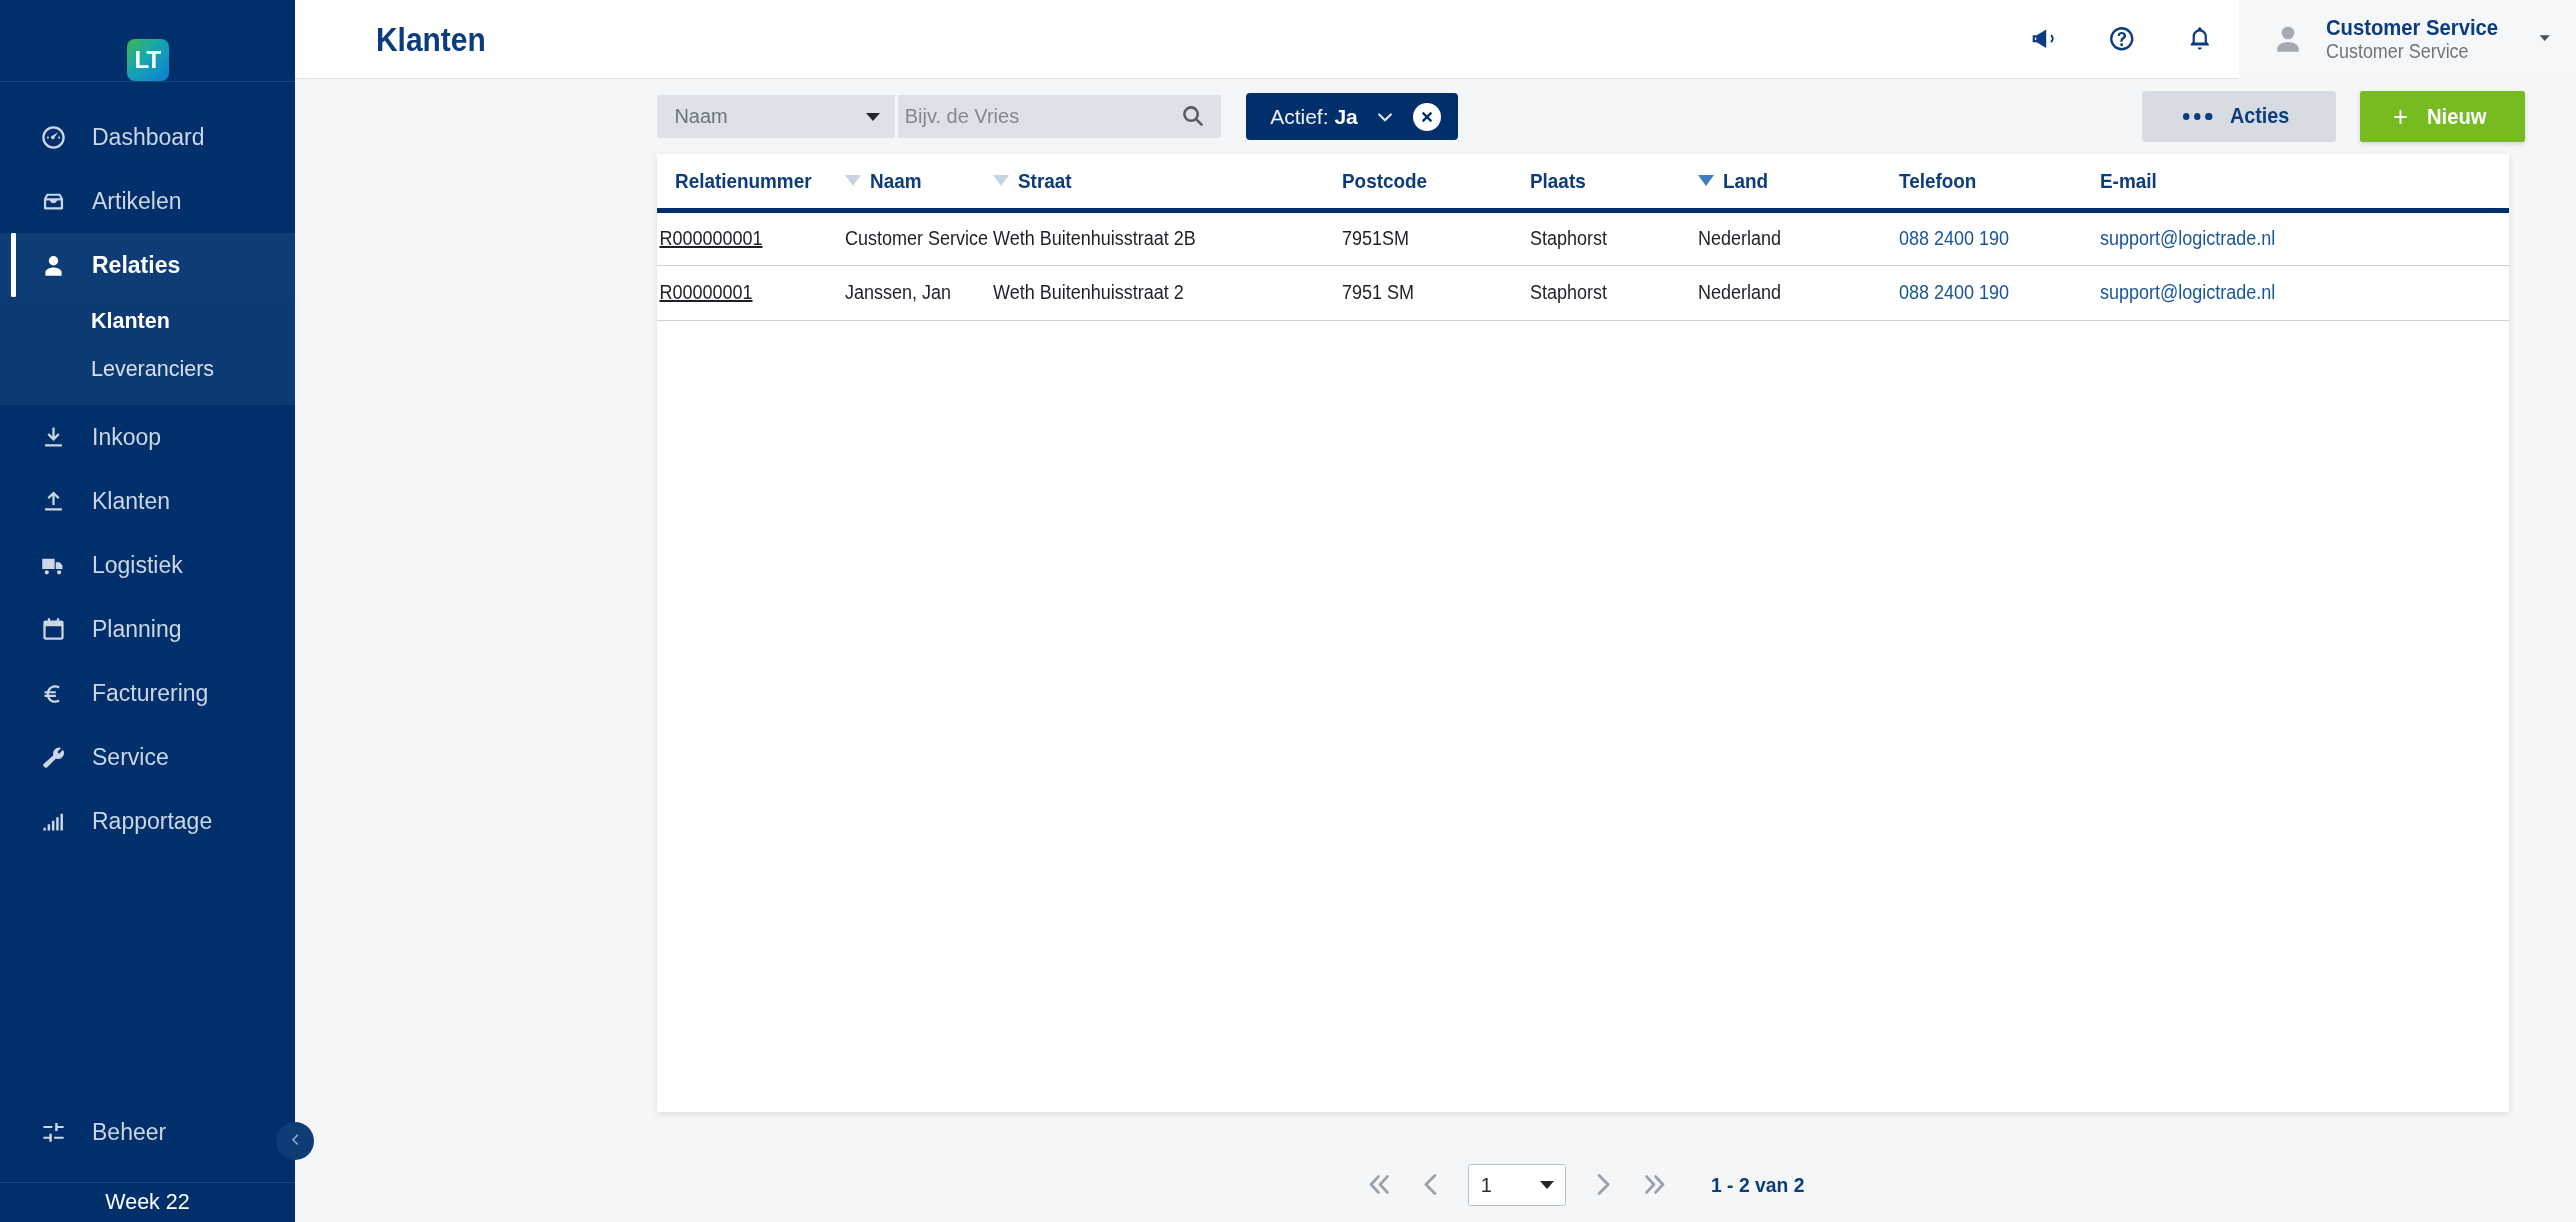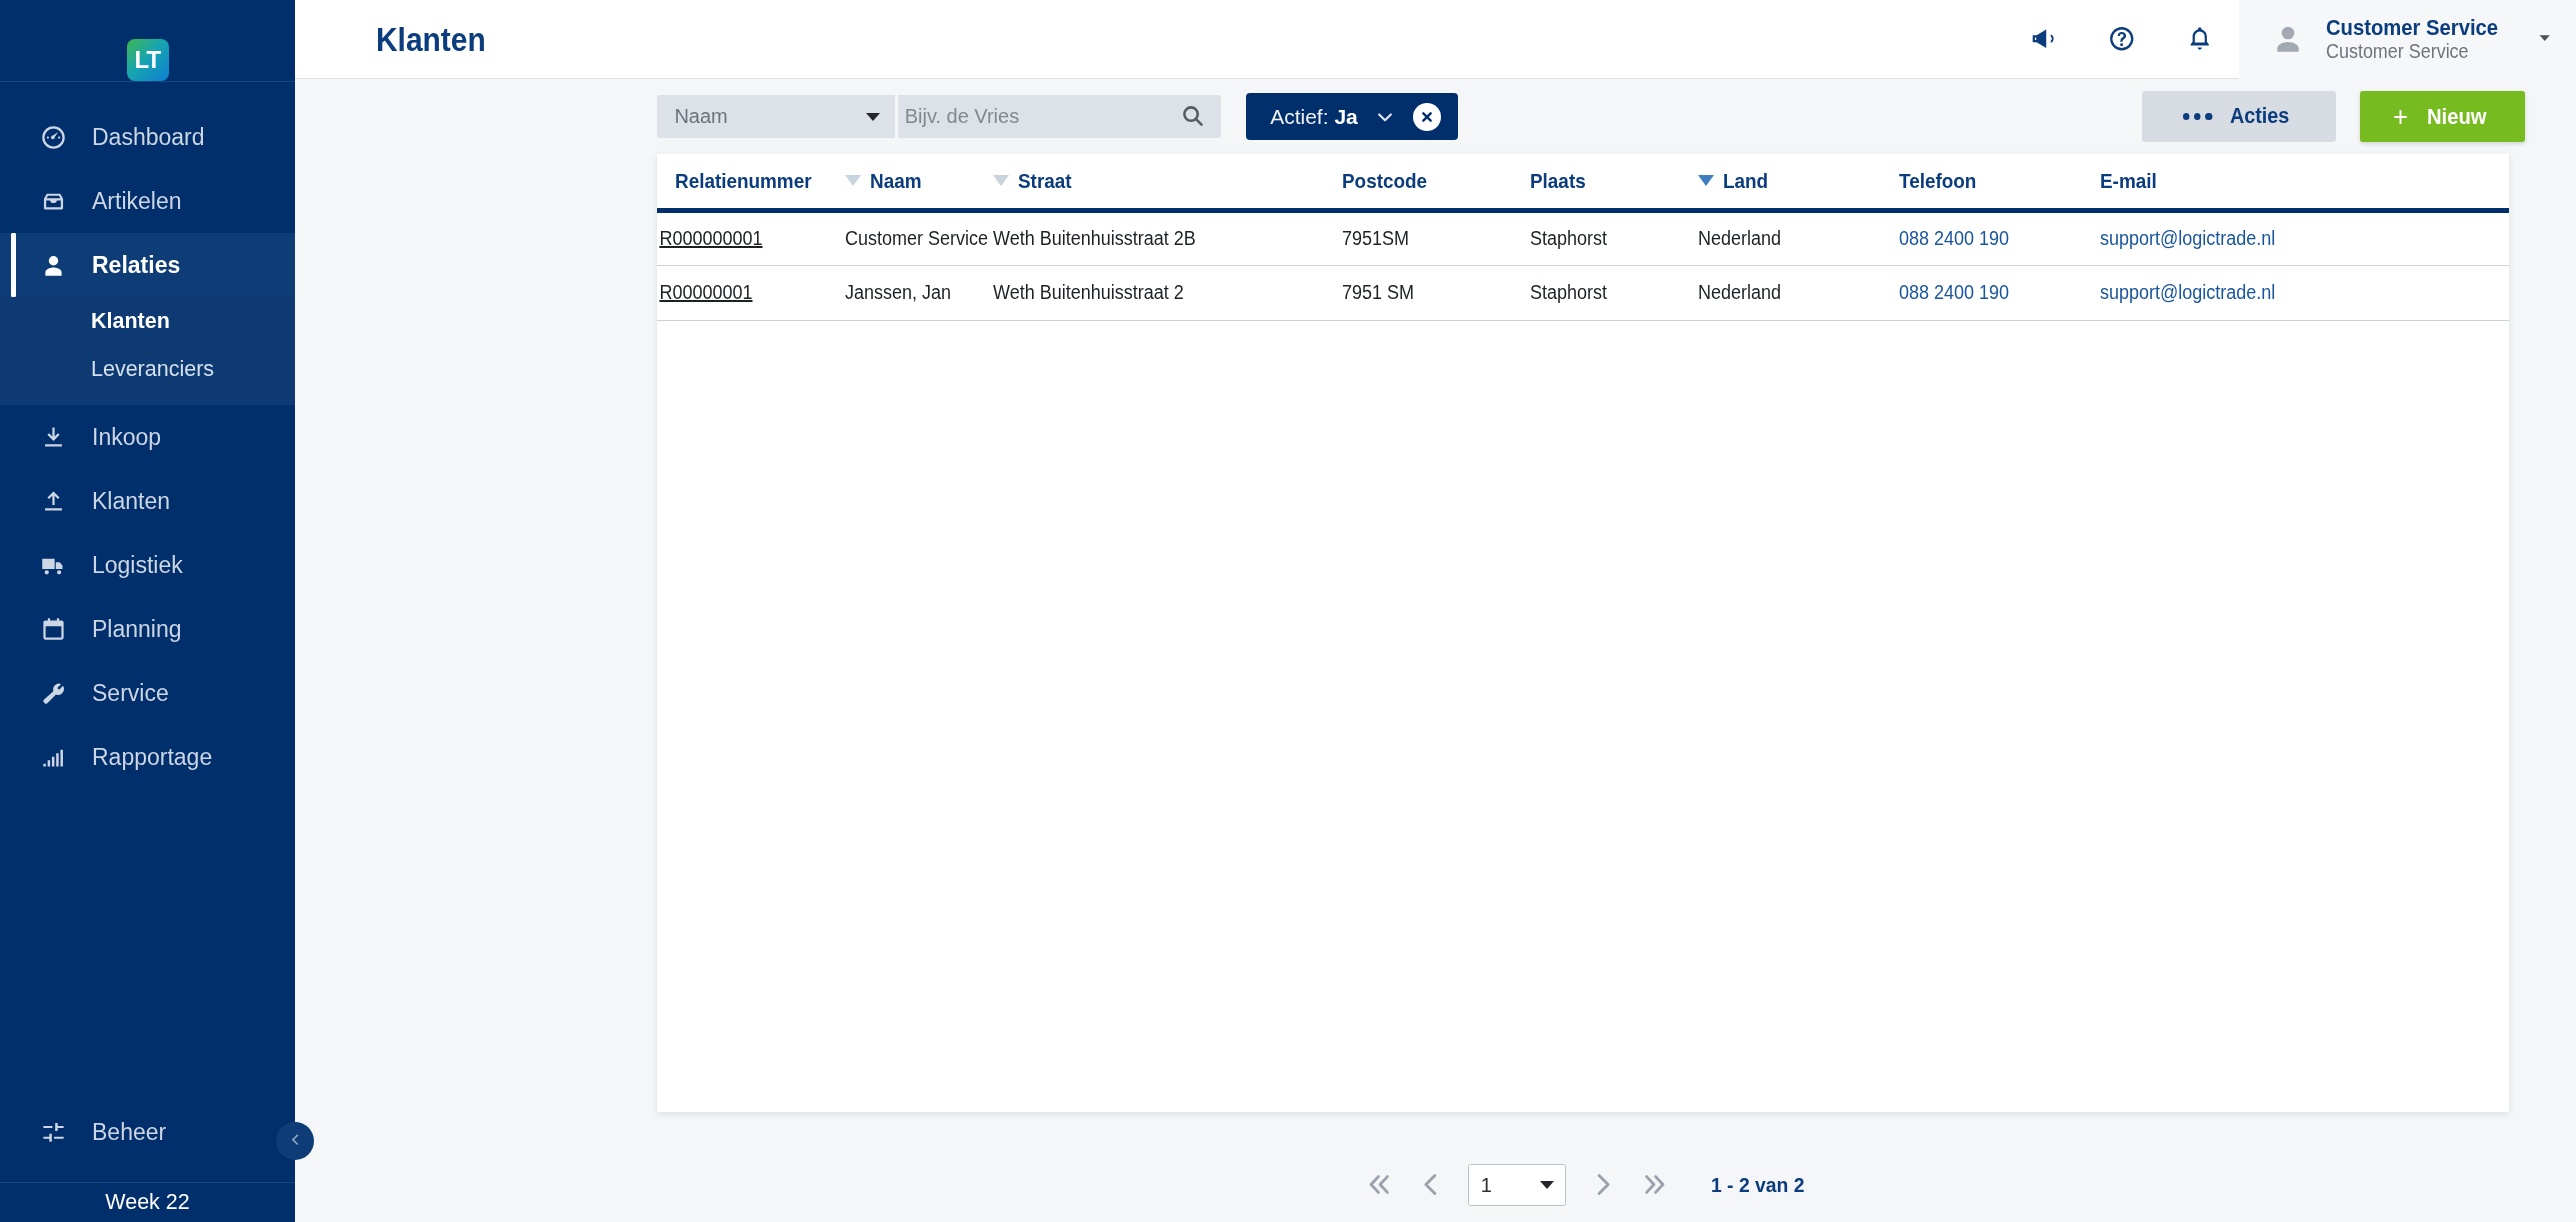--- a/index.html
+++ b/index.html
@@ -324,20 +324,28 @@
 
       <div class="nav-item">
         <span class="ic">
           <svg viewBox="0 0 24 24">
               <path d="M7 2h2v2h6V2h2v2h2.2A1.8 1.8 0 0 1 21 5.8v13.4A1.8 1.8 0 0 1 19.2 21H4.8A1.8 1.8 0 0 1 3 19.2V5.8A1.8 1.8 0 0 1 4.8 4H7V2zm12 7H5v10h14V9z"></path>
             </svg>
         </span>
         <span>Planning</span>
       </div>
 
+      <div class="nav-item">
+        <span class="ic">
+          <svg viewBox="0 0 24 24">
+              <path d="M17.5 19.2a7.6 7.6 0 0 1-4 1.1c-3.4 0-6.2-2.1-7.2-5.3H4v-1.8h1.9a8.6 8.6 0 0 1 0-1.5H4V9.9h2.3c1-3.2 3.8-5.3 7.2-5.3 1.4 0 2.8.4 4 1.1l-.9 1.8a5.6 5.6 0 0 0-3.1-.9c-2.3 0-4.2 1.3-5 3.3h5.6v1.8H8.1a7 7 0 0 0 0 1.5h6v1.8H8.5c.8 2 2.7 3.3 5 3.3 1.1 0 2.2-.3 3.1-.9l.9 1.8z"></path>
+            </svg>
+        </span>
+        <span>Facturering</span>
+      </div>
 
       <div class="nav-item">
         <span class="ic">
           <svg viewBox="0 0 24 24">
               <path d="M20.4 5.2 17 8.6l-1.6-1.6 3.4-3.4a5.2 5.2 0 0 0-6.9 6.4L3.4 17.5a1.6 1.6 0 0 0 0 2.3l.8.8a1.6 1.6 0 0 0 2.3 0L14 13l.1-.1a5.2 5.2 0 0 0 6.3-7.7z"></path>
             </svg>
         </span>
         <span>Service</span>
       </div>
 

